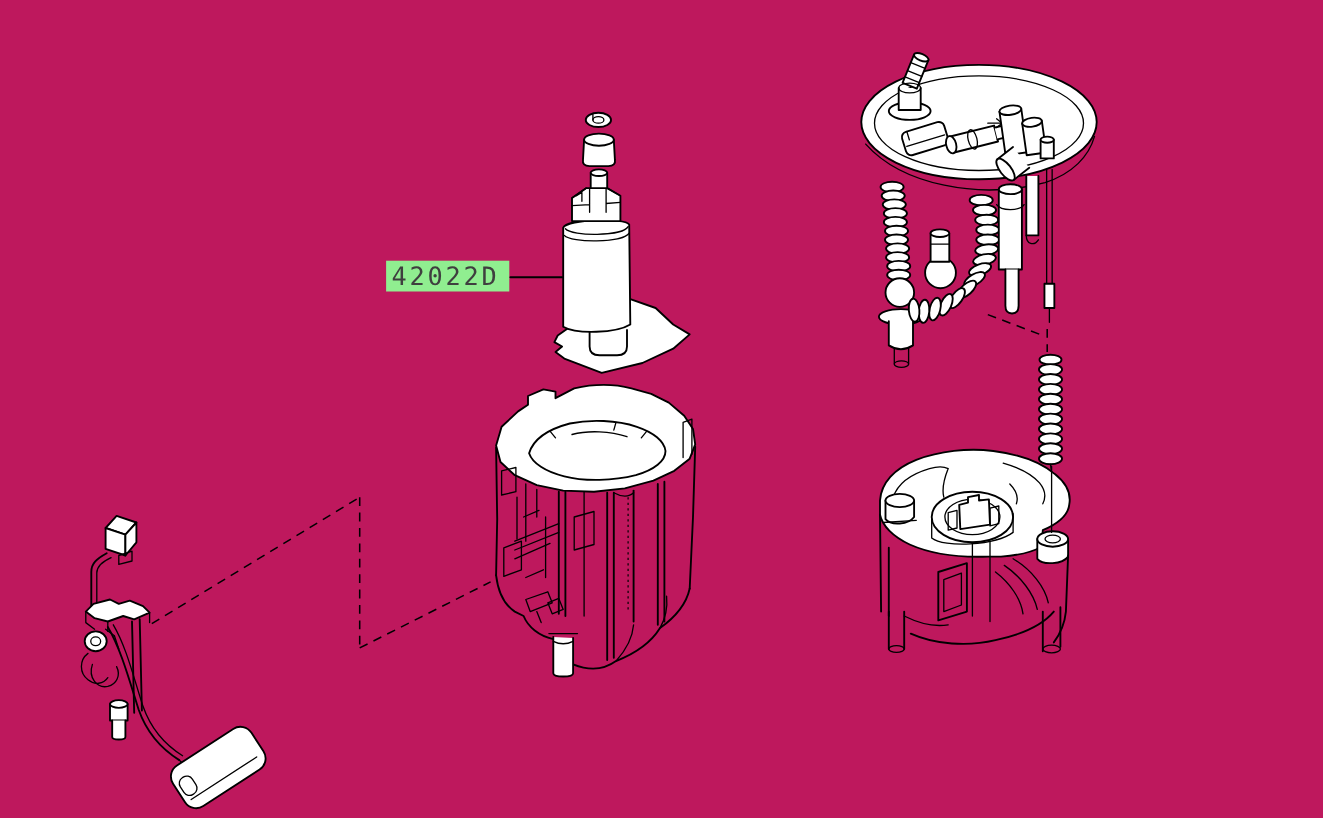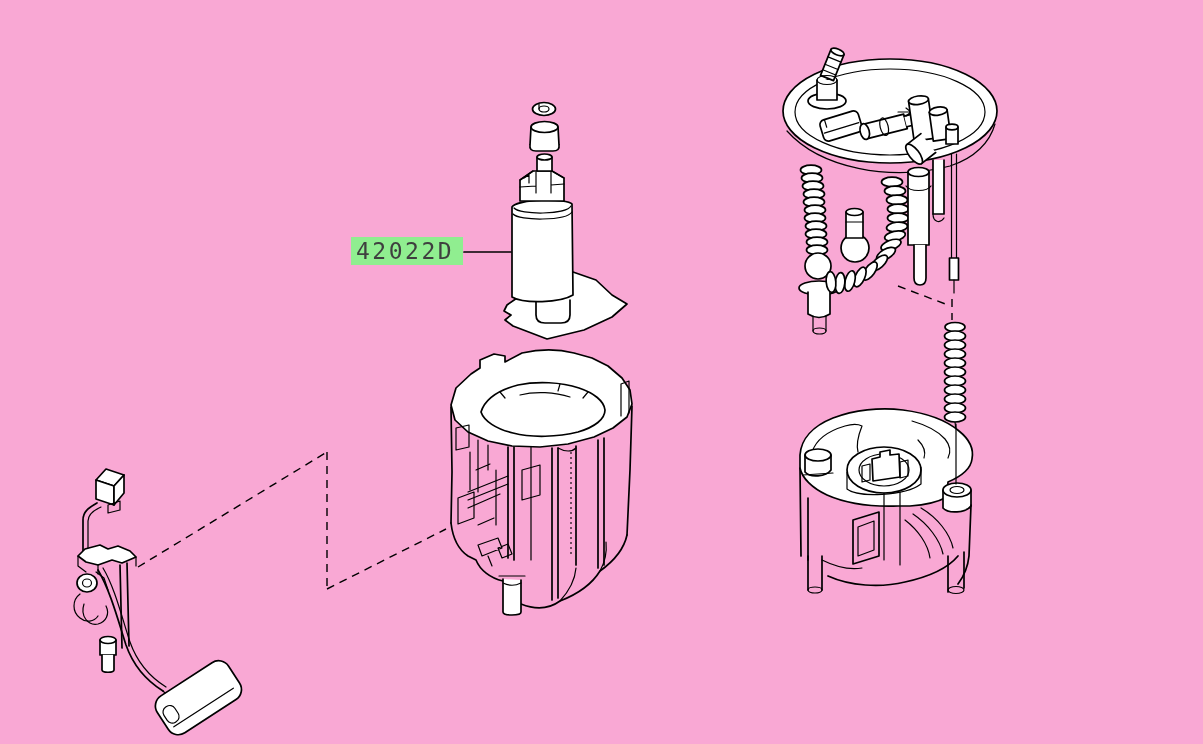--- a/index.html
+++ b/index.html
@@ -1,19 +1,19 @@
 <!DOCTYPE html>
 <html><head>
 <meta charset="utf-8">
 <style>
   html,body{margin:0;padding:0;background:#ffffff;}
   .stage{
     position:relative;
     width:1203px;height:744px;
-    background:#f9a8d4;
+    background:#be185d;
     overflow:hidden;
     font-family:"DejaVu Sans Mono","Liberation Mono",monospace;
   }
   svg{position:absolute;left:0;top:0;}
   .ln{stroke:#000;stroke-width:1.7;fill:none;stroke-linecap:round;stroke-linejoin:round;}
   .fine{stroke:#000;stroke-width:1.2;fill:none;stroke-linecap:round;stroke-linejoin:round;}
   .wf{stroke:#000;stroke-width:1.7;fill:#fff;stroke-linecap:round;stroke-linejoin:round;}
   .dash{stroke:#000;stroke-width:1.4;fill:none;stroke-dasharray:8 6;stroke-linecap:butt;}
   .dots{stroke:#000;stroke-width:1.1;fill:none;stroke-dasharray:2 3;}
   .callout-text{

